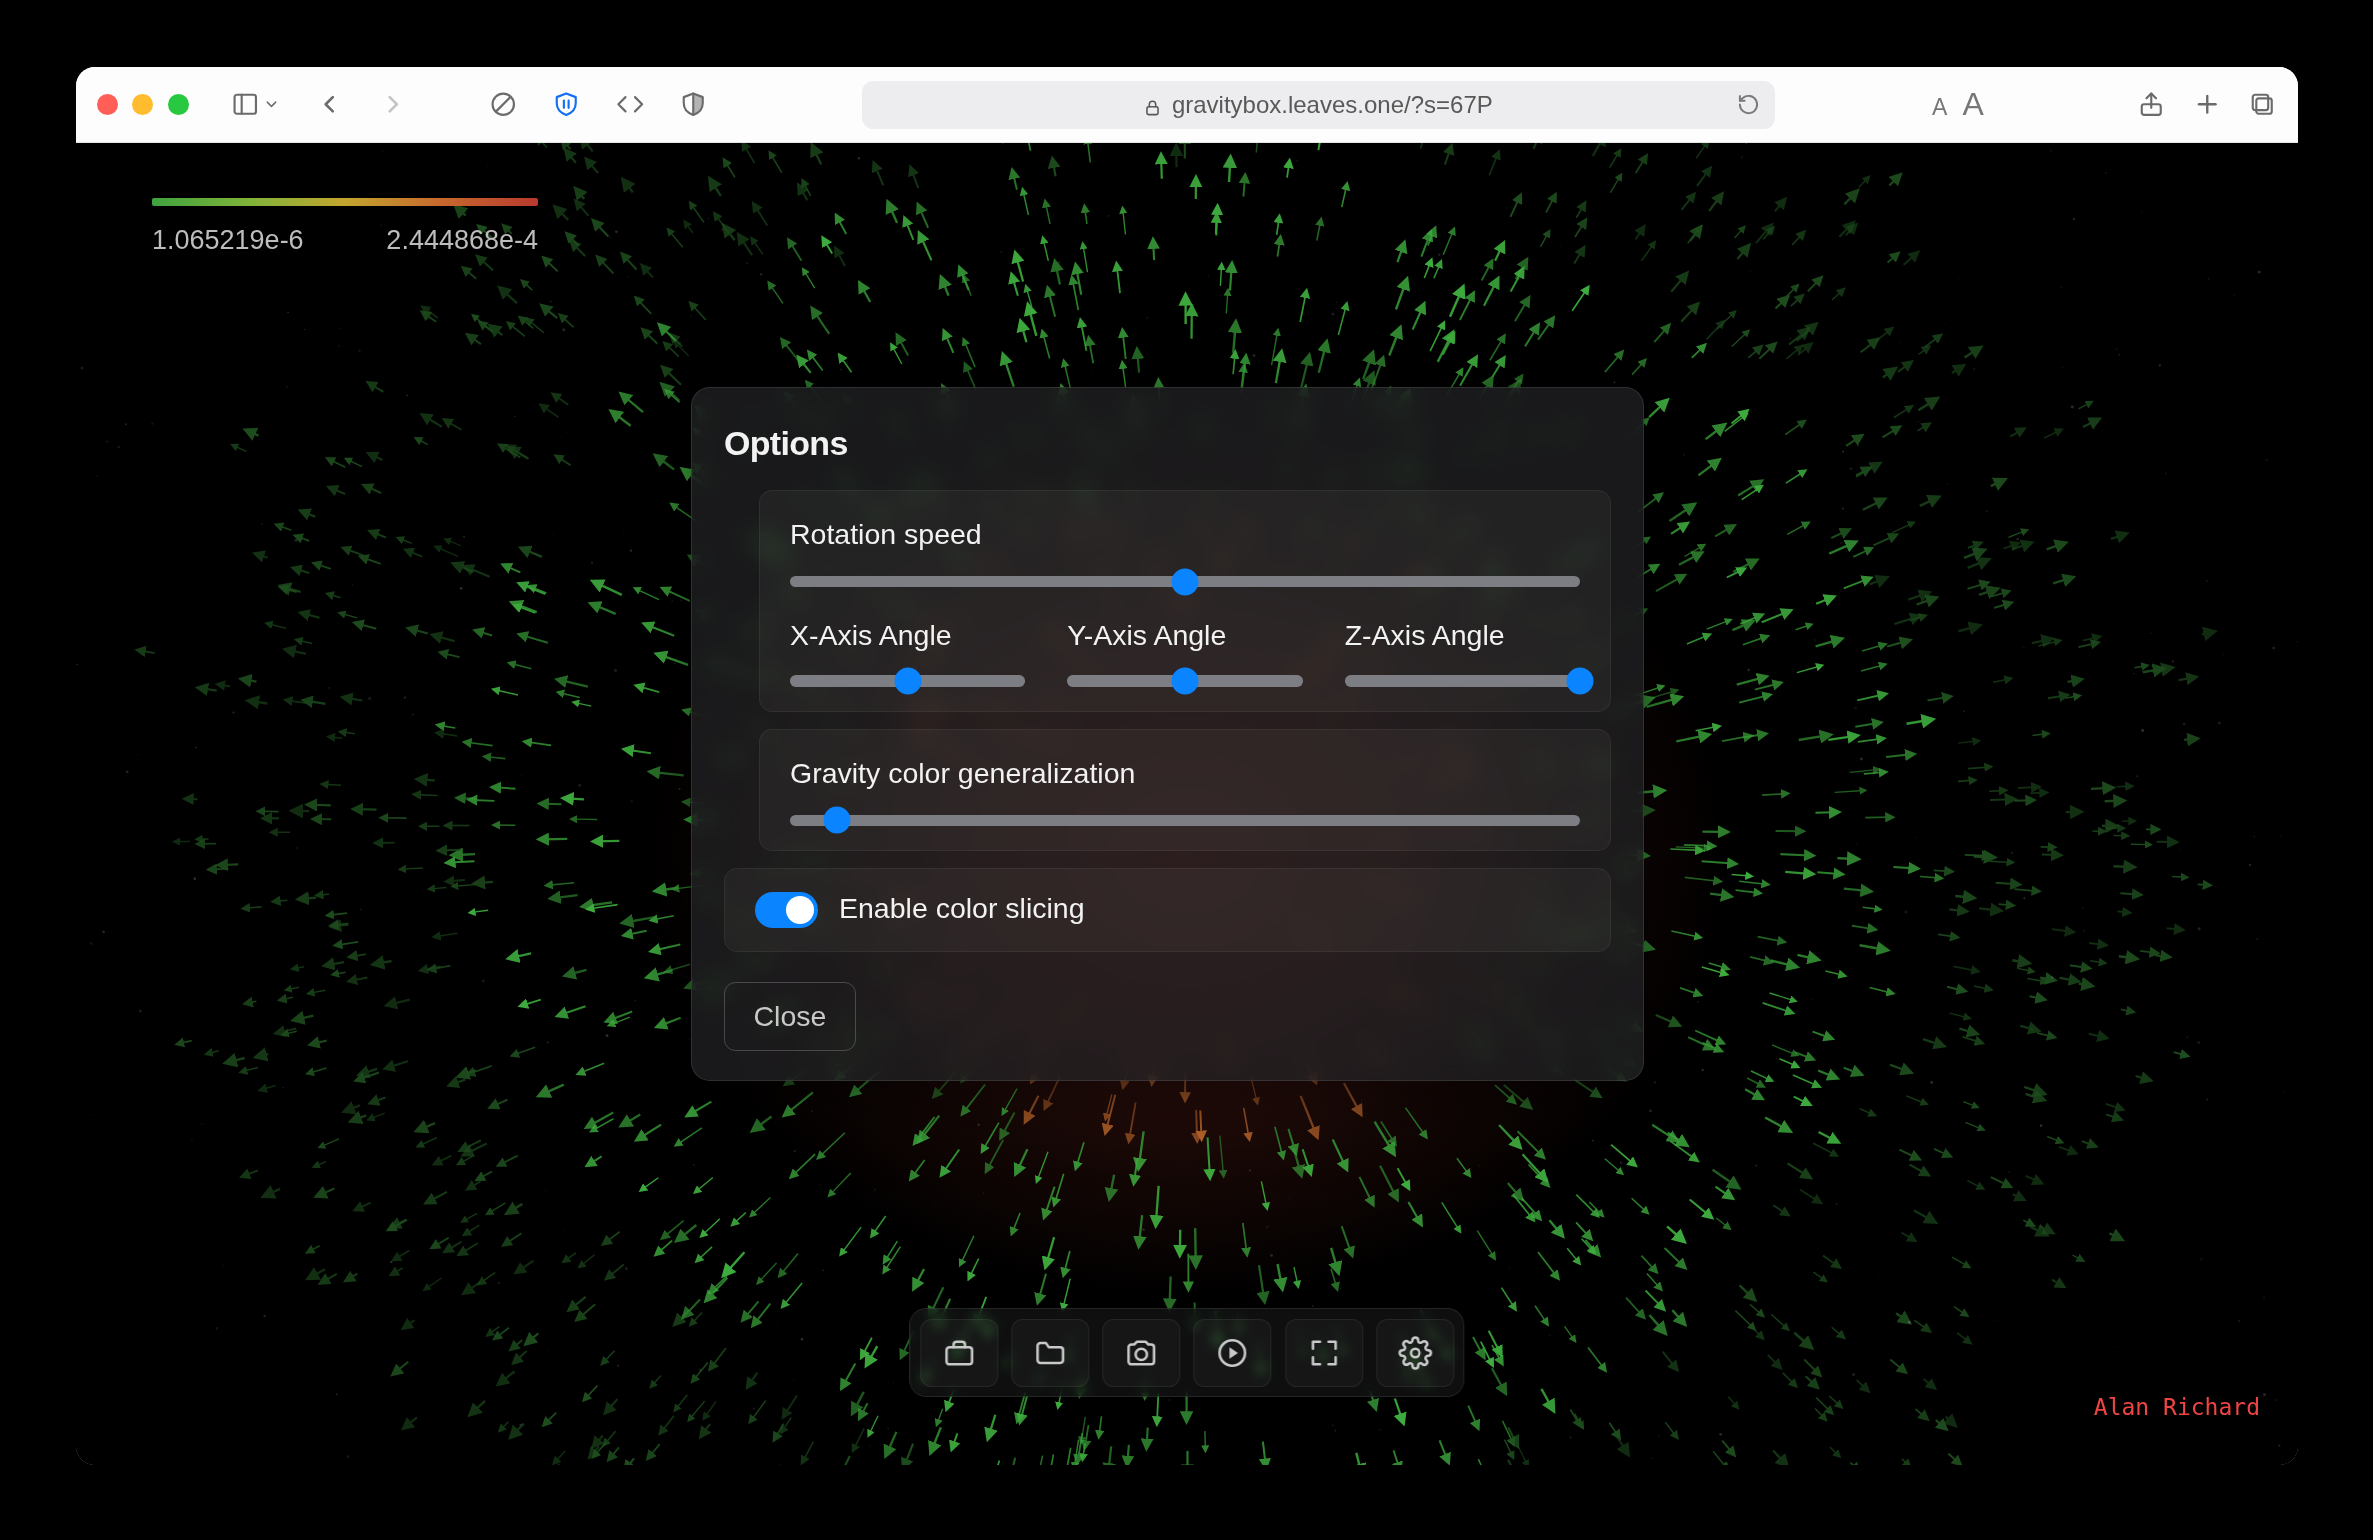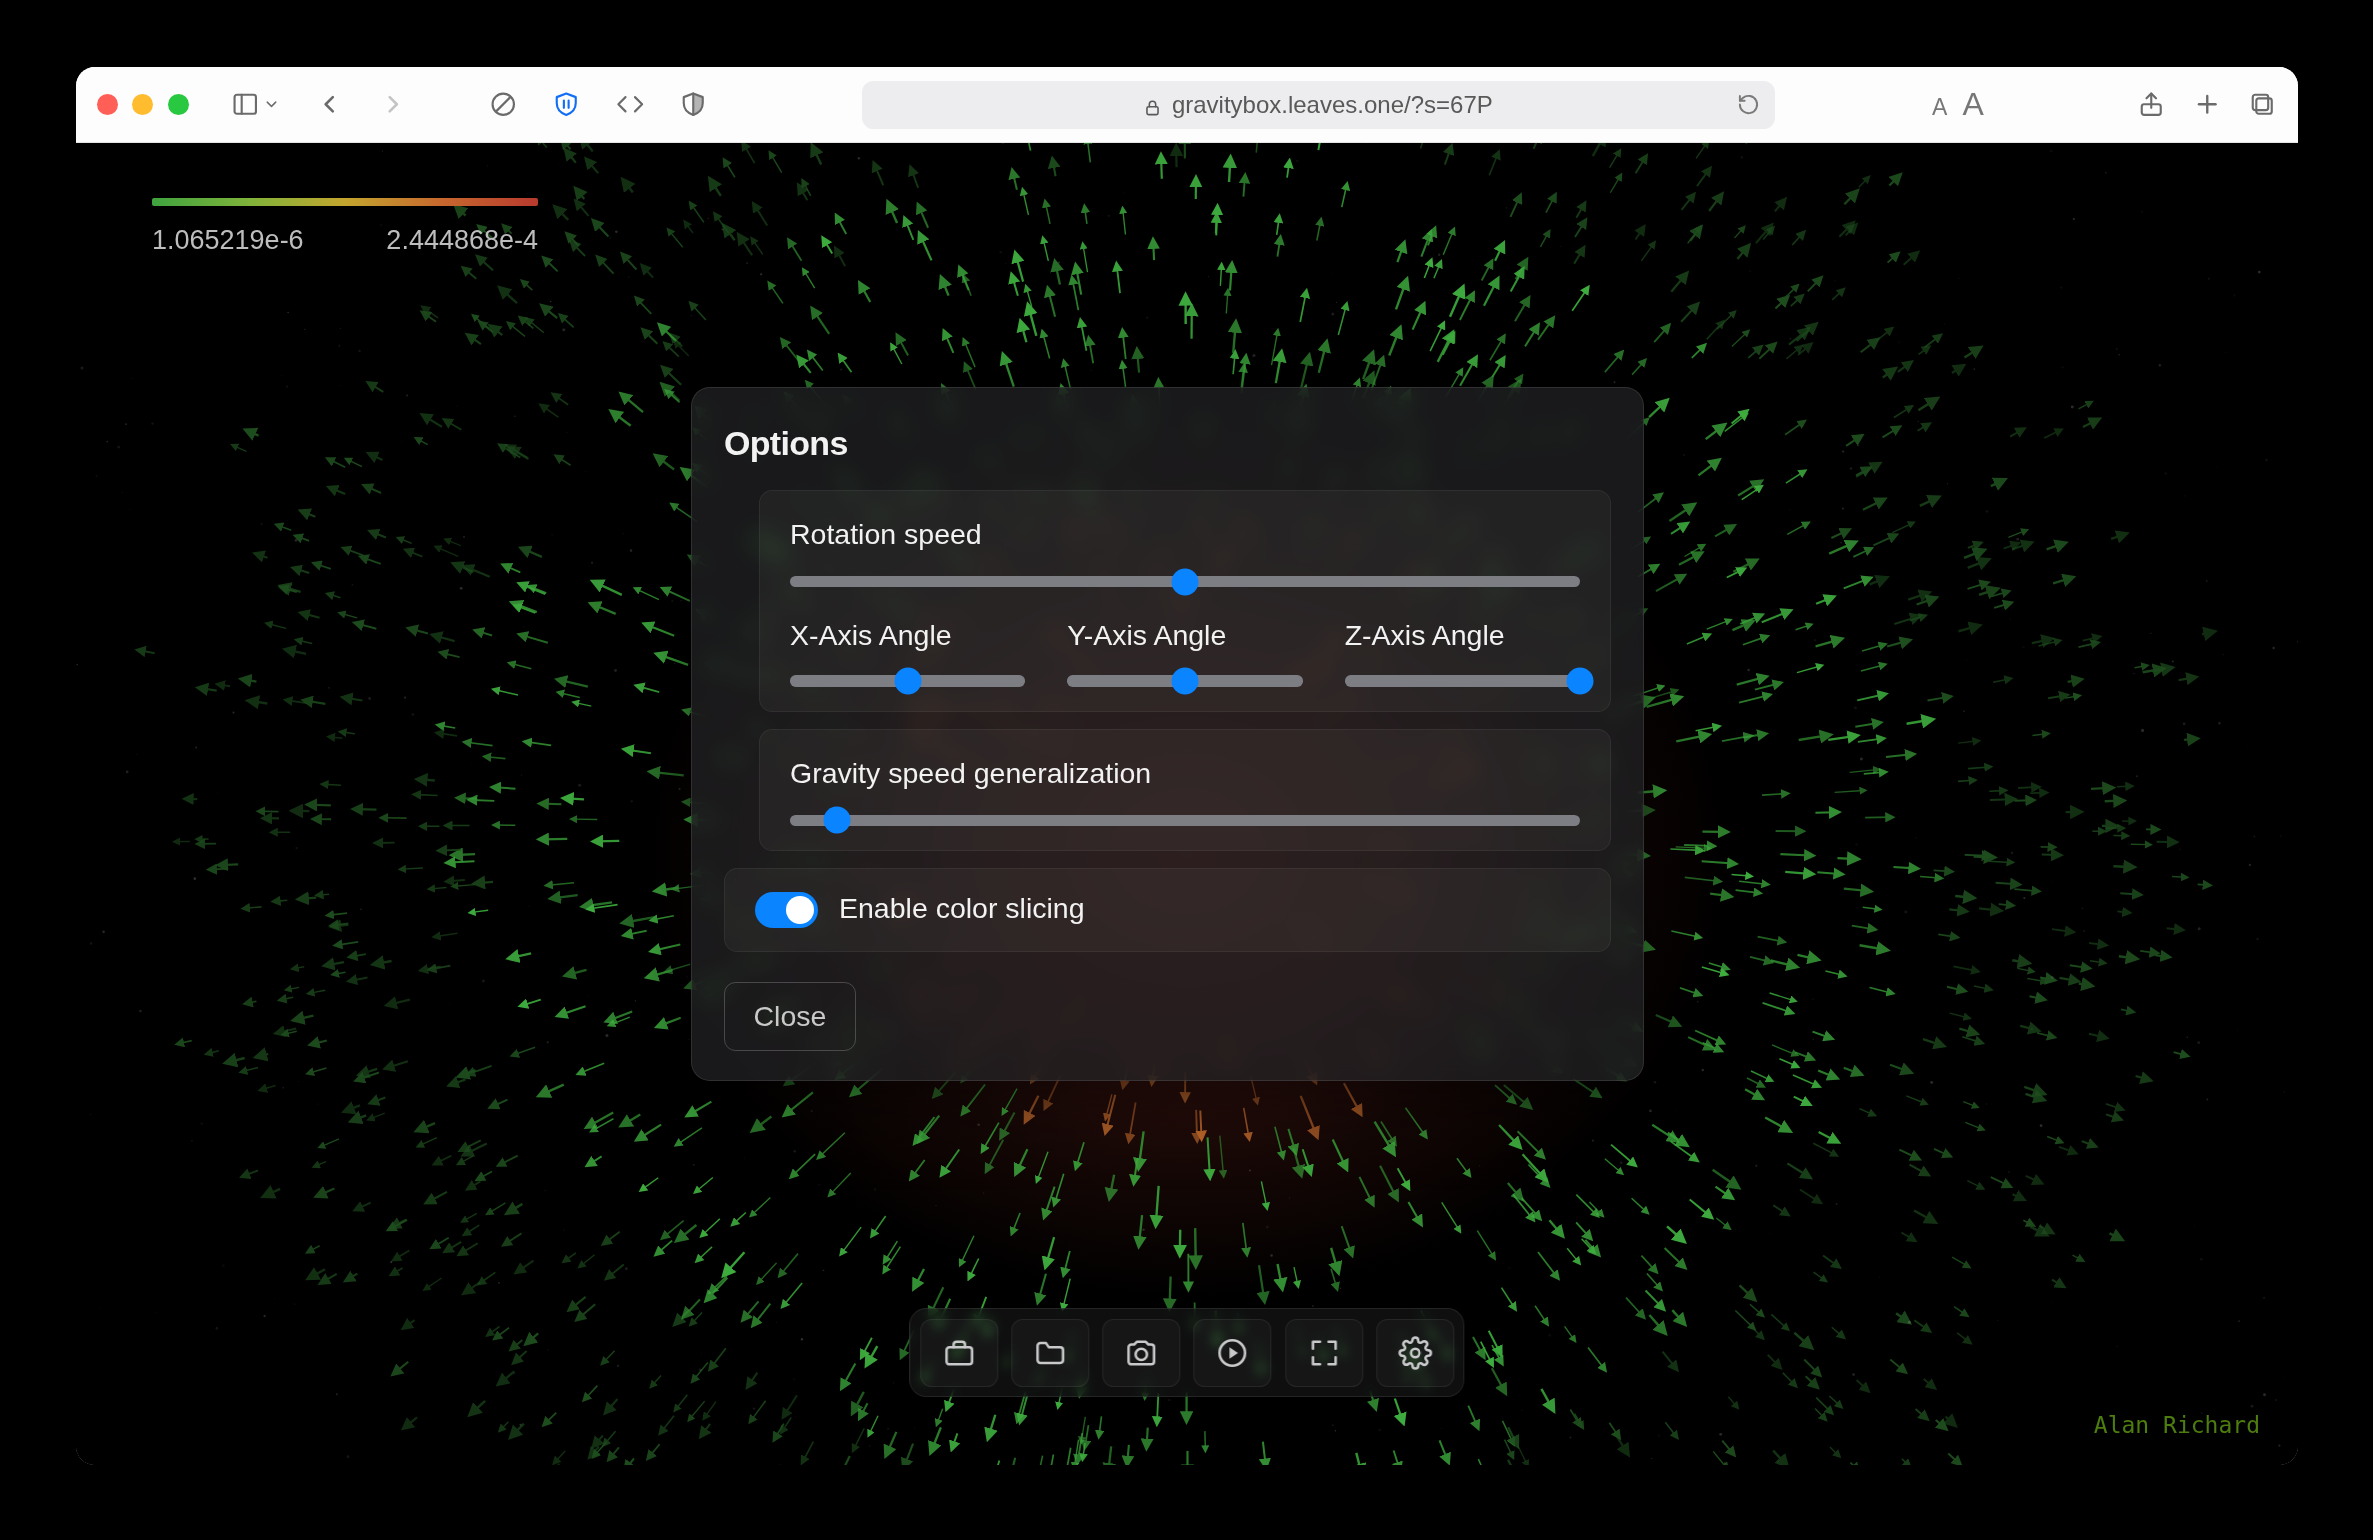--- a/index.html
+++ b/index.html
@@ -115,22 +115,22 @@
       justify-content: space-between;
       margin-top: 19px;
       font-size: 27px;
       color: #bdbdbd;
     }
 
     
     .credit {
       position: absolute;
       right: 38px;
-      bottom: 27px;
-      color: #4d7c0f;
+      bottom: 45px;
+      color: #ef4444;
       font-family: ui-monospace, Menlo, monospace;
       font-size: 23px;
     }
 
     
     .bottom-bar {
       position: absolute;
       bottom: 68px;
       left: 50%;
       transform: translateX(-50%);
@@ -2282,21 +2282,21 @@
           <div class="axis-col">
             <div class="axis-label">Z-Axis Angle</div>
             <div class="slider">
               <div class="thumb" id="thumb-z" style="left: 100%;"></div>
             </div>
           </div>
         </div>
       </div>
 
       <div class="card">
-        <div class="card-label">Gravity speed generalization</div>
+        <div class="card-label">Gravity color generalization</div>
         <div class="slider">
           <div class="thumb" id="thumb-grav" style="left: 6%;"></div>
         </div>
       </div>
 
       <div class="toggle-row">
         <div class="switch">
           <div class="knob"></div>
         </div>
         <div class="toggle-label">Enable color slicing</div>

